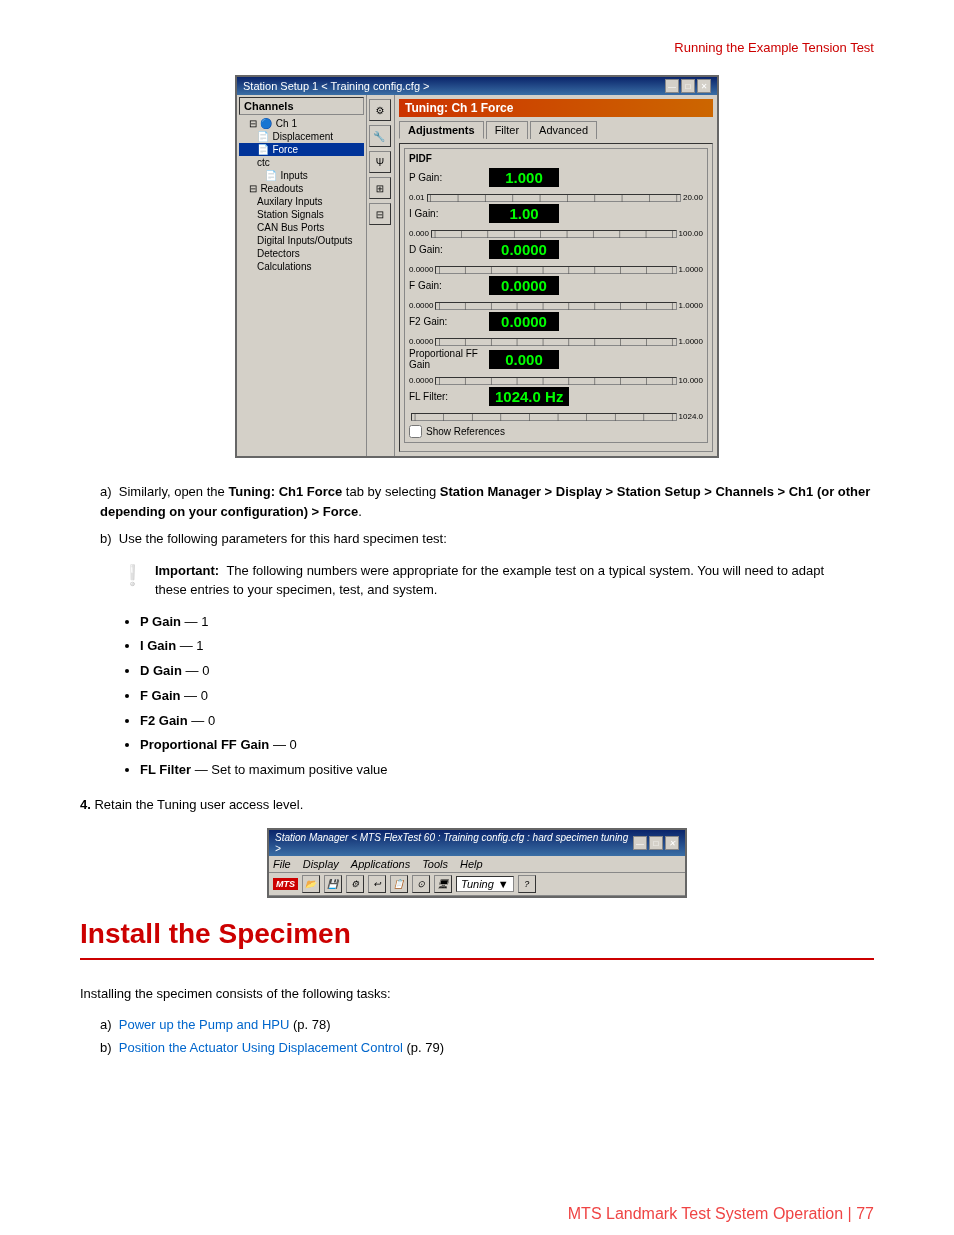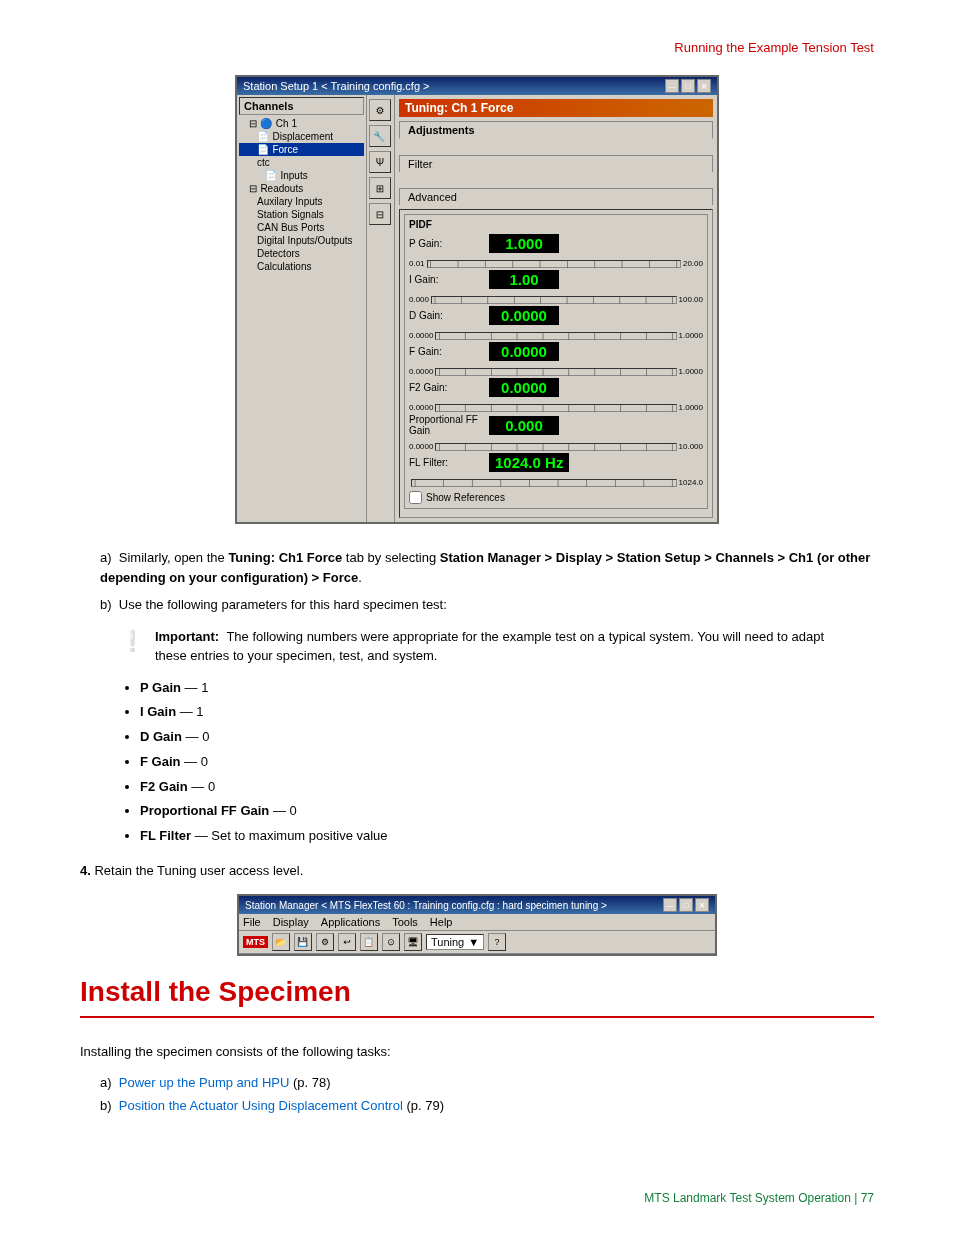--- a/index.html
+++ b/index.html
@@ -115,23 +115,22 @@
     .icon-btn {
       width: 22px; height: 22px;
       background: #d4d0c8;
       border: 1px outset #888;
       display: flex; align-items: center; justify-content: center;
       font-size: 10px;
       cursor: pointer;
     }
     .tuning-tabs {
       display: flex;
-      gap: 16px;
+      gap: 2px;
       margin-bottom: 4px;
-      flex-direction: column;
     }
     .tuning-tab {
       padding: 2px 8px;
       background: #d4d0c8;
       border: 1px solid #888;
       border-bottom: none;
       font-size: 11px;
       cursor: pointer;
     }
     .tuning-tab.active {
@@ -245,22 +244,23 @@
     .step-4 b { font-weight: bold; }
     
     .station-mgr-wrapper {
       display: flex;
       justify-content: center;
       margin: 12px 0;
     }
     .station-mgr-window {
       border: 2px solid #666;
       background: #6d28d9;
-      width: 480px;
+      width: 420px;
       font-size: 11px;
+      font-style: italic;
     }
     .sm-titlebar {
       background: linear-gradient(to bottom, #0a246a, #3a6ea5);
       color: white;
       padding: 2px 6px;
       font-size: 10px;
       display: flex;
       justify-content: space-between;
       align-items: center;
     }
@@ -331,24 +331,24 @@
       line-height: 1.8;
       list-style-type: none;
     }
     .sub-list-item a {
       color: #0066cc;
       text-decoration: none;
     }
     
     .page-footer {
       position: absolute;
-      bottom: 30px;
+      bottom: 12px;
       right: 80px;
-      font-size: 12px;
-      color: #15803d;
+      font-size: 16px;
+      color: #ef4444;
     }
   </style>
 </head>
 <body>
 
 <div class="page-container">
 
   <div class="header-title">Running the Example Tension Test</div>
 
   <div class="screenshot-wrapper">

